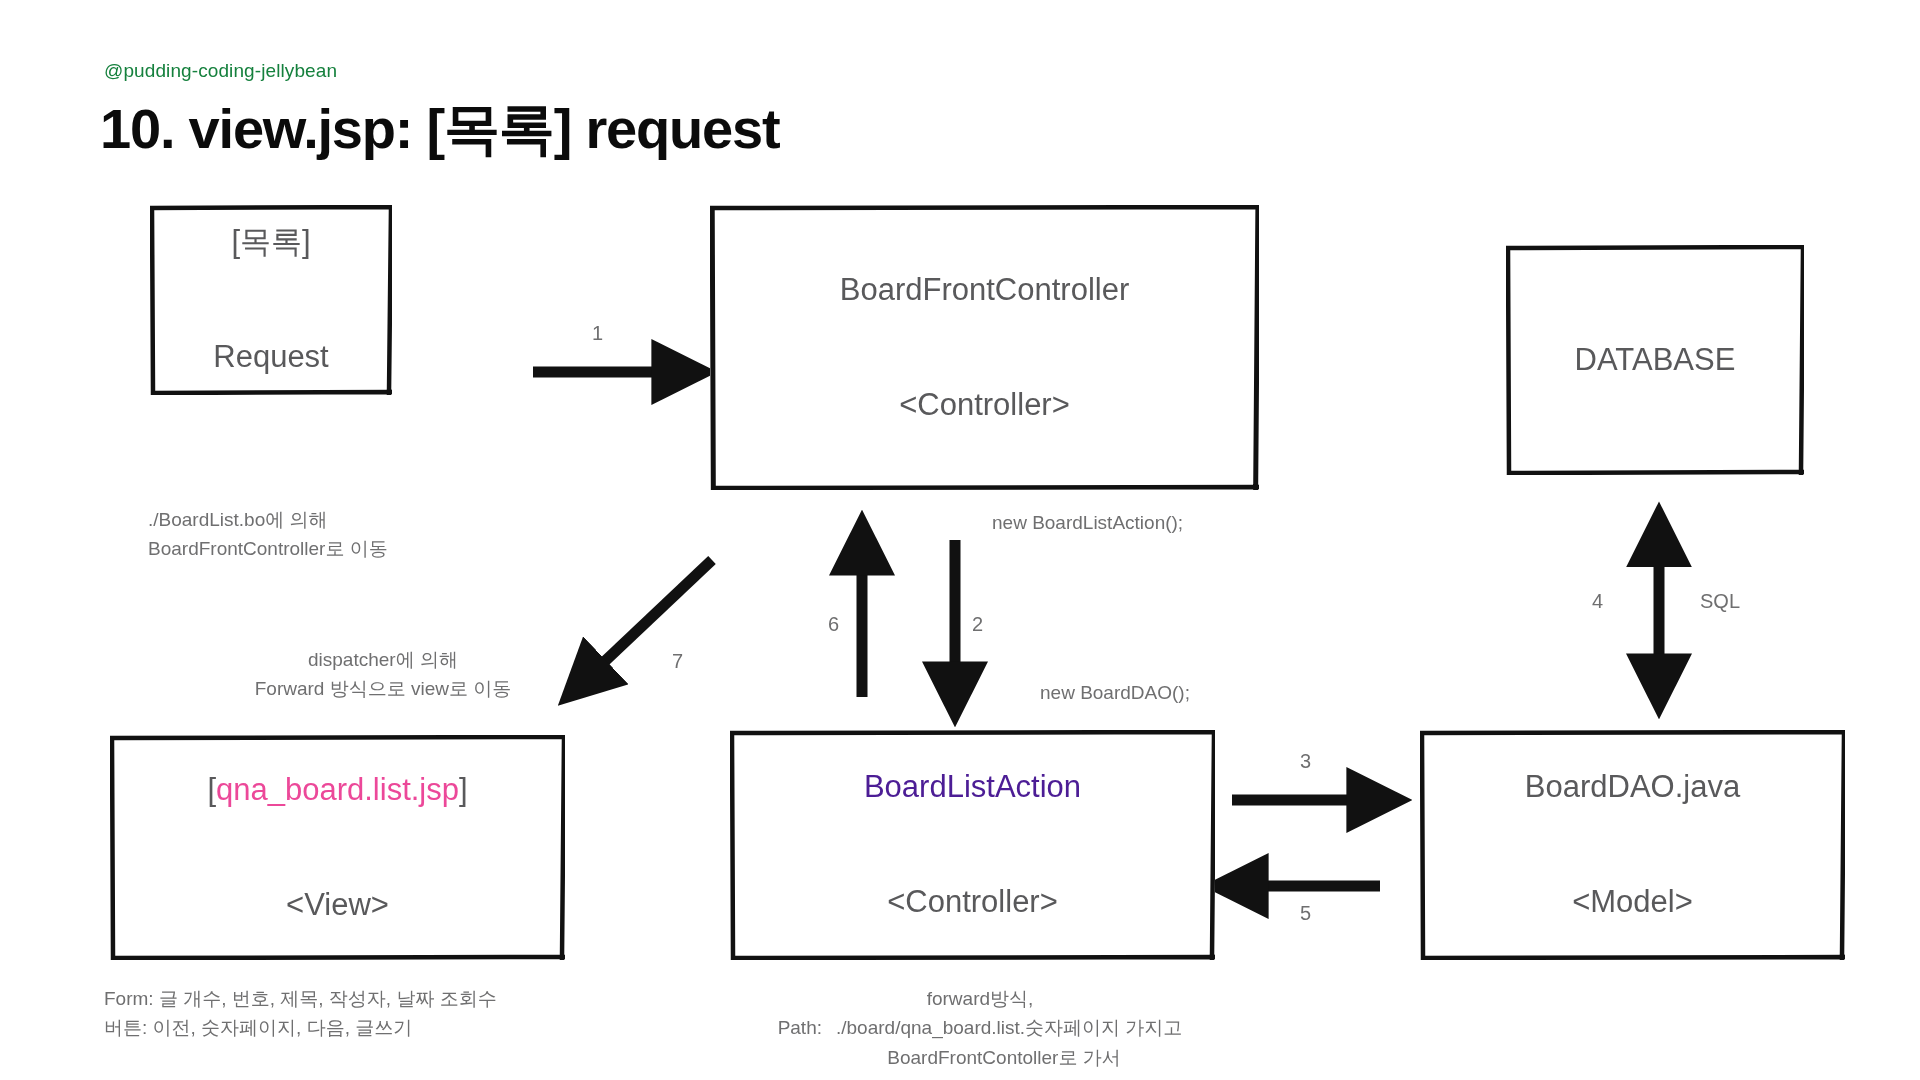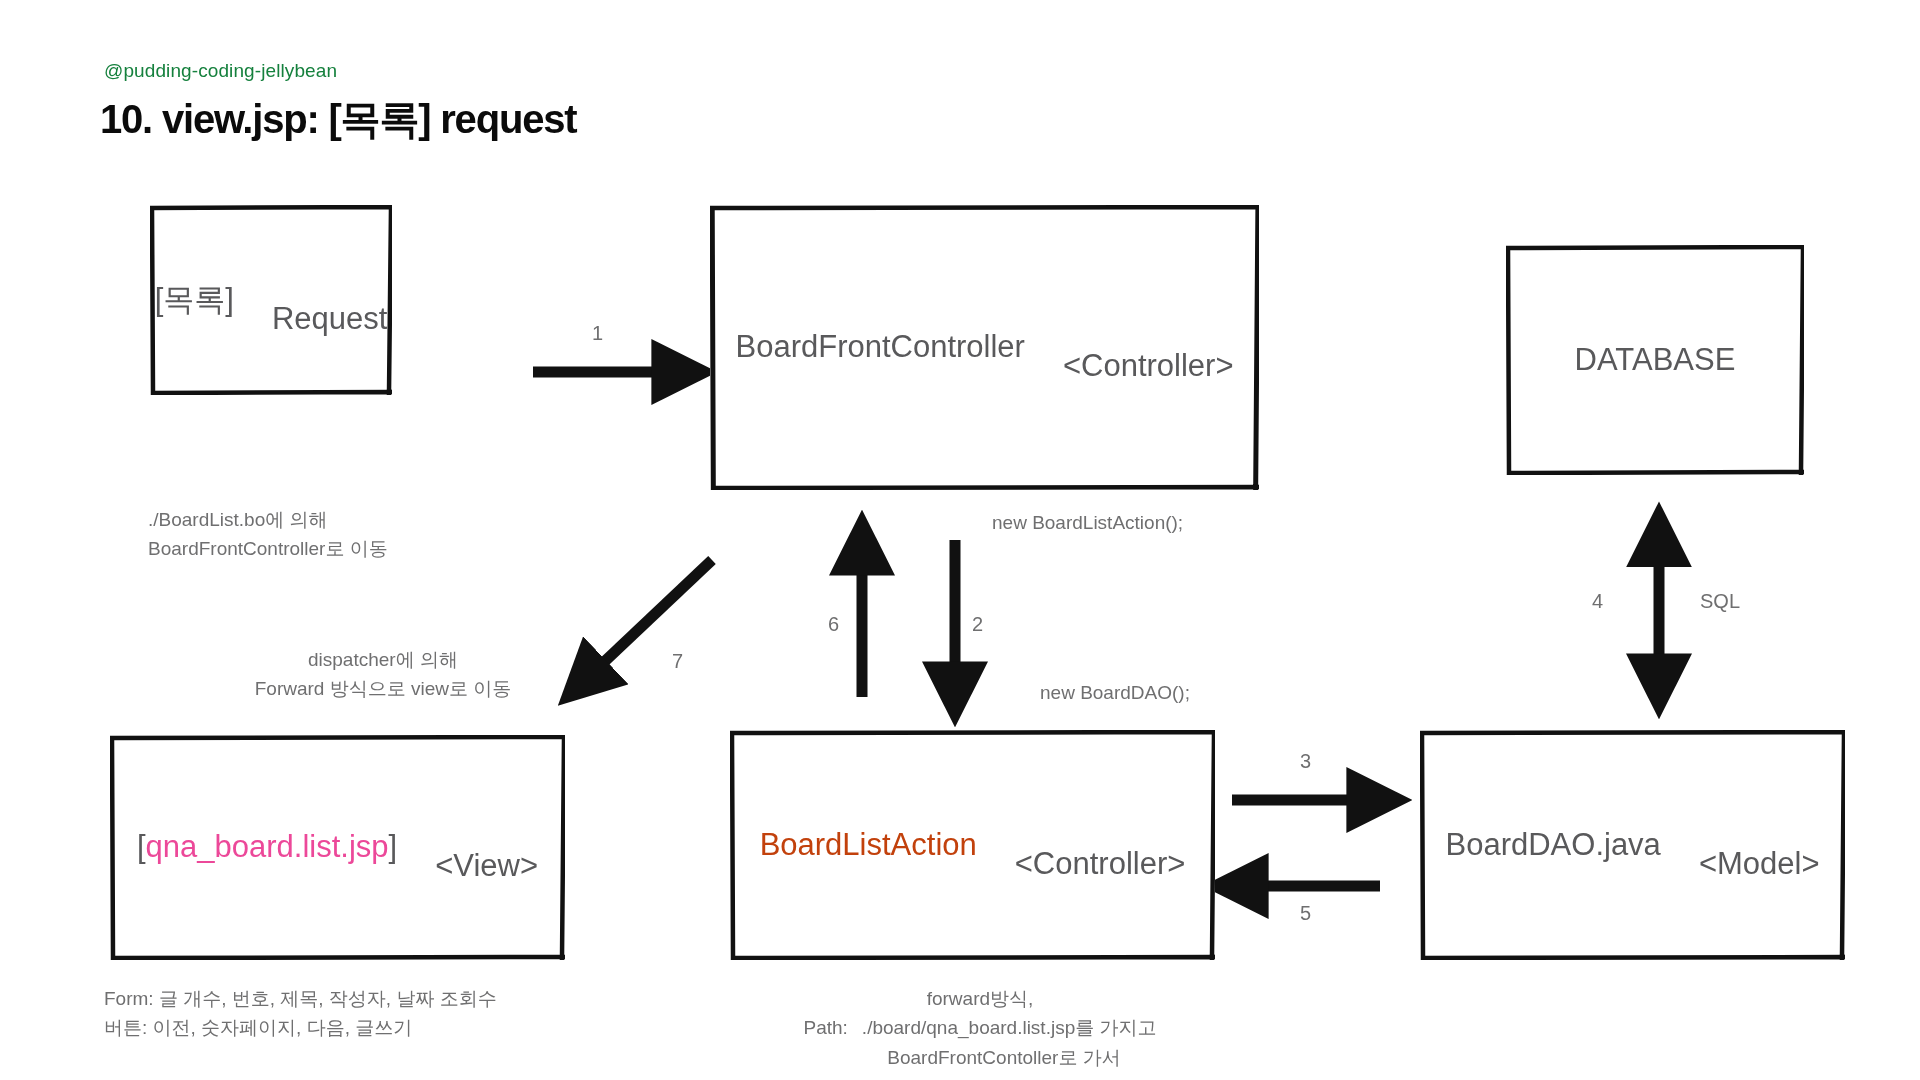--- a/index.html
+++ b/index.html
@@ -26,54 +26,54 @@
     position: absolute;
     left: 104px; top: 60px;
     font-size: 19px;
     color: #15803d;
     letter-spacing: 0.1px;
     white-space: nowrap;
   }
   .page-title {
     position: absolute;
     left: 100px; top: 92px;
-    font-size: 40px;
+    font-size: 56px;
     font-weight: 700;
     color: #0b0b0b;
     letter-spacing: -1.2px;
     white-space: nowrap;
   }
 
   
   .node {
     position: absolute;
     background: #ffffff;
     display: flex;
-    flex-direction: row;
+    flex-direction: column;
     align-items: center;
     justify-content: center;
     gap: 38px;
   }
   .node .sketch {
     position: absolute;
     left: 0; top: 0;
     width: 100%; height: 100%;
     pointer-events: none;
   }
   .node-line {
     position: relative;
     font-size: 31px;
     color: #59595b;
     line-height: 1.25;
     text-align: center;
     white-space: nowrap;
     z-index: 2;
   }
   .node-line.gap { margin-top: 38px; }
-  .node-line.accent-red { color: #c2410c; }
+  .node-line.accent-red { color: #4c1d95; }
   .node-line .bracket { color: #59595b; }
   .node-line .blue { color: #ec4899; }
 
   
   .caption {
     position: absolute;
     font-size: 19px;
     color: #6f6f70;
     line-height: 1.55;
     white-space: pre-line;
@@ -184,21 +184,21 @@
     </svg>
     <div class="node-line accent-red">BoardListAction</div>
     <div class="node-line gap">&lt;Controller&gt;</div>
   </div>
   <div class="caption left" style="left:1040px; top:678px; width:320px;">new BoardDAO();</div>
 
   <div style="position:absolute; left:730px; top:984px; width:500px;">
     <div class="caption center" style="position:static; display:block; width:100%;">forward방식,</div>
     <div style="position:relative; display:flex; justify-content:center; gap:14px; white-space:nowrap;">
       <span class="caption" style="position:static;">Path:</span>
-      <span class="caption" style="position:static;">./board/qna_board.list.jsp를 가지고</span>
+      <span class="caption" style="position:static;">./board/qna_board.list.숫자페이지 가지고</span>
     </div>
     <div class="caption center" style="position:static; display:block; width:100%; padding-left:48px;">BoardFrontContoller로 가서</div>
   </div>
 
   <div class="node" style="left:1420px; top:730px; width:425px; height:230px;">
     <svg class="sketch" viewBox="0 0 425 230" preserveAspectRatio="none">
       <path d="M2,3 L423,2 M424,3 L422,228 M423,227 L3,228 M3,227 L2,3" fill="none" stroke="#111111" stroke-width="4.5" stroke-linecap="square"></path>
     </svg>
     <div class="node-line">BoardDAO.java</div>
     <div class="node-line gap">&lt;Model&gt;</div>

